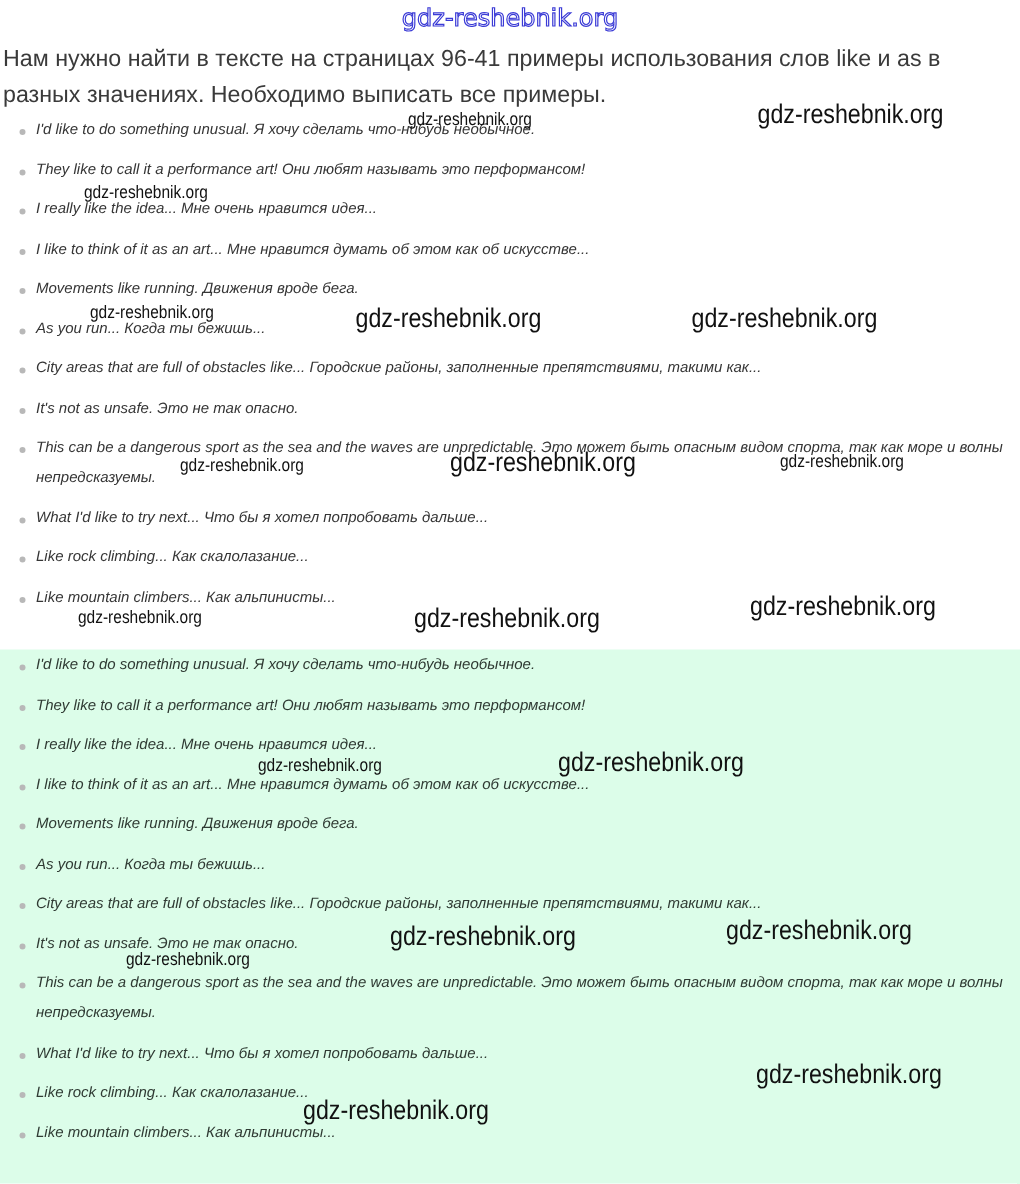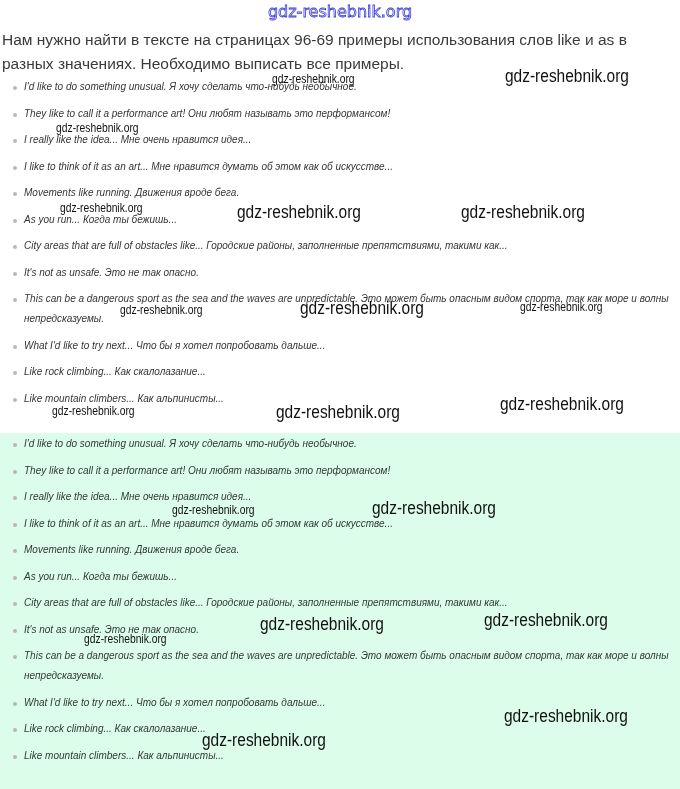--- a/index.html
+++ b/index.html
@@ -77,21 +77,21 @@
     .wm-small { font-size: 12px; }
     .wm-large { font-size: 18px; }
   </style>
 </head>
 <body>
 
 <header class="site-header">
   <span class="site-logo">gdz-reshebnik.org</span>
 </header>
 
-<p class="intro">Нам нужно найти в тексте на страницах 96-69 примеры использования слов like и as в разных значениях. Необходимо выписать все примеры.</p>
+<p class="intro">Нам нужно найти в тексте на страницах 96-41 примеры использования слов like и as в разных значениях. Необходимо выписать все примеры.</p>
 
 <div class="section-plain">
   <ul class="examples">
     <li>I'd like to do something unusual. Я хочу сделать что-нибудь необычное.</li>
     <li>They like to call it a performance art! Они любят называть это перформансом!</li>
     <li>I really like the idea... Мне очень нравится идея...</li>
     <li>I like to think of it as an art... Мне нравится думать об этом как об искусстве...</li>
     <li>Movements like running. Движения вроде бега.</li>
     <li>As you run... Когда ты бежишь...</li>
     <li>City areas that are full of obstacles like... Городские районы, заполненные препятствиями, такими как...</li>

